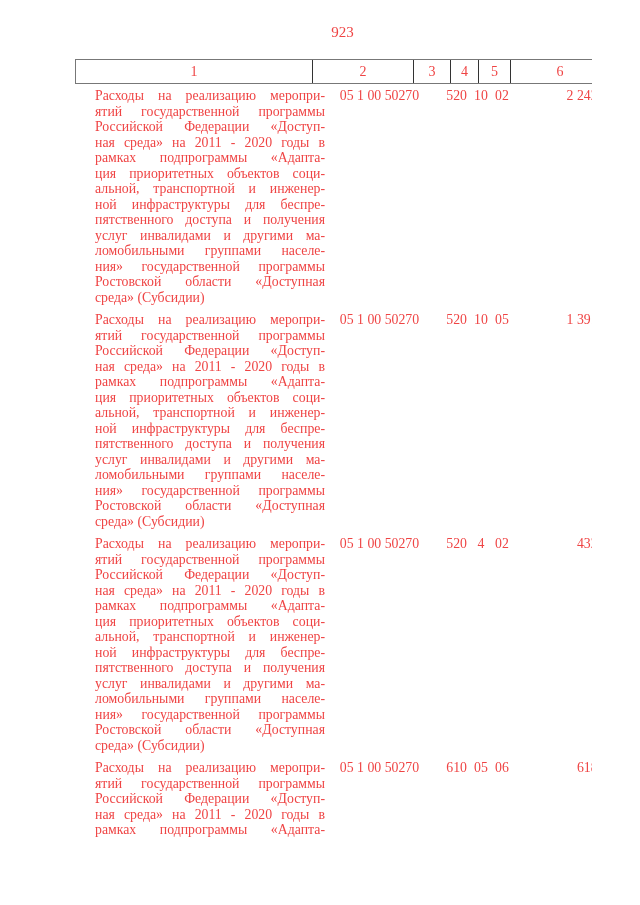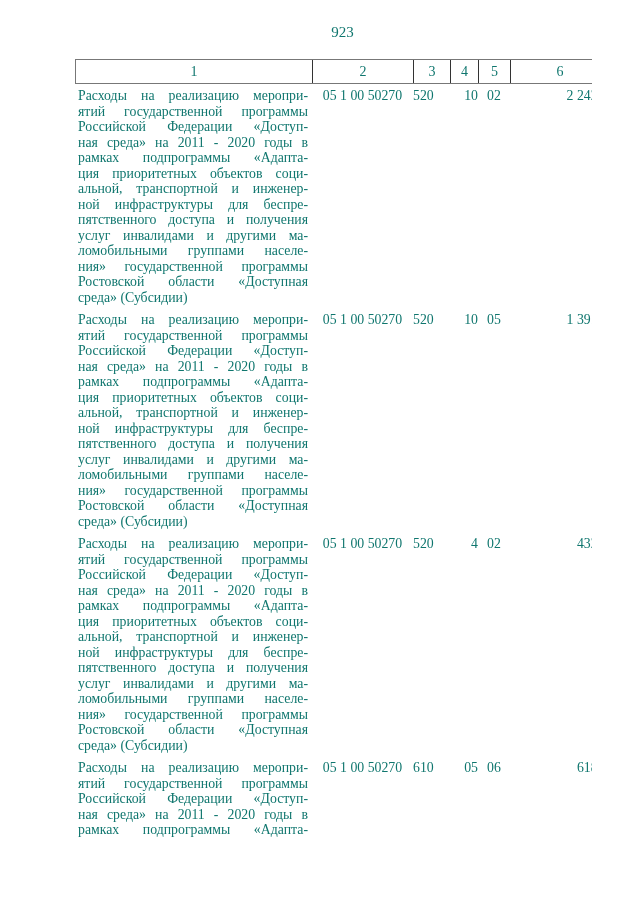--- a/index.html
+++ b/index.html
@@ -6,21 +6,21 @@
     margin: 0;
     padding: 0;
     background: #ffffff;
   }
   .page {
     position: relative;
     width: 592px;
     height: 905px;
     background: #ffffff;
     font-family: "Liberation Serif", serif;
-    color: #0f766e;
+    color: #ef4444;
     overflow: hidden;
   }
   .page-number {
     position: absolute;
     top: 23px;
     left: 75px;
     width: 535px;
     text-align: center;
     font-size: 15px;
     line-height: 18px;
@@ -54,40 +54,41 @@
   .hc4 { width: 28px; }
   .hc5 { width: 32px; }
   .hc6 { flex: 1; }
   .tbody { width: 535px; }
   .trow {
     display: flex;
     align-items: flex-start;
     margin-top: 7px;
     font-size: 13.8px;
     line-height: 15.5px;
+    margin-left: 17px;
   }
   .trow:first-child { margin-top: 4px; }
   .c { box-sizing: border-box; }
   .c1 {
     width: 237px;
     padding: 0 4px 0 3px;
   }
   .jline {
     text-align: justify;
     text-align-last: justify;
     -moz-text-align-last: justify;
   }
   .jline.last {
     text-align-last: left;
     -moz-text-align-last: left;
   }
   .c2 { width: 101px; text-align: center; white-space: nowrap; }
-  .c3 { width: 37px;  text-align: left; }
-  .c4 { width: 28px;  text-align: right; }
-  .c5 { width: 32px;  text-align: center; }
+  .c3 { width: 37px;  text-align: right; }
+  .c4 { width: 28px;  text-align: center; }
+  .c5 { width: 32px;  }
   .c6 { flex: 1; text-align: right; padding-right: 2px; white-space: nowrap; }
 </style>
 </head>
 <body>
 
 <div class="page">
   <div class="page-number">923</div>
 
   <div class="doc-table">
     <div class="thead">

